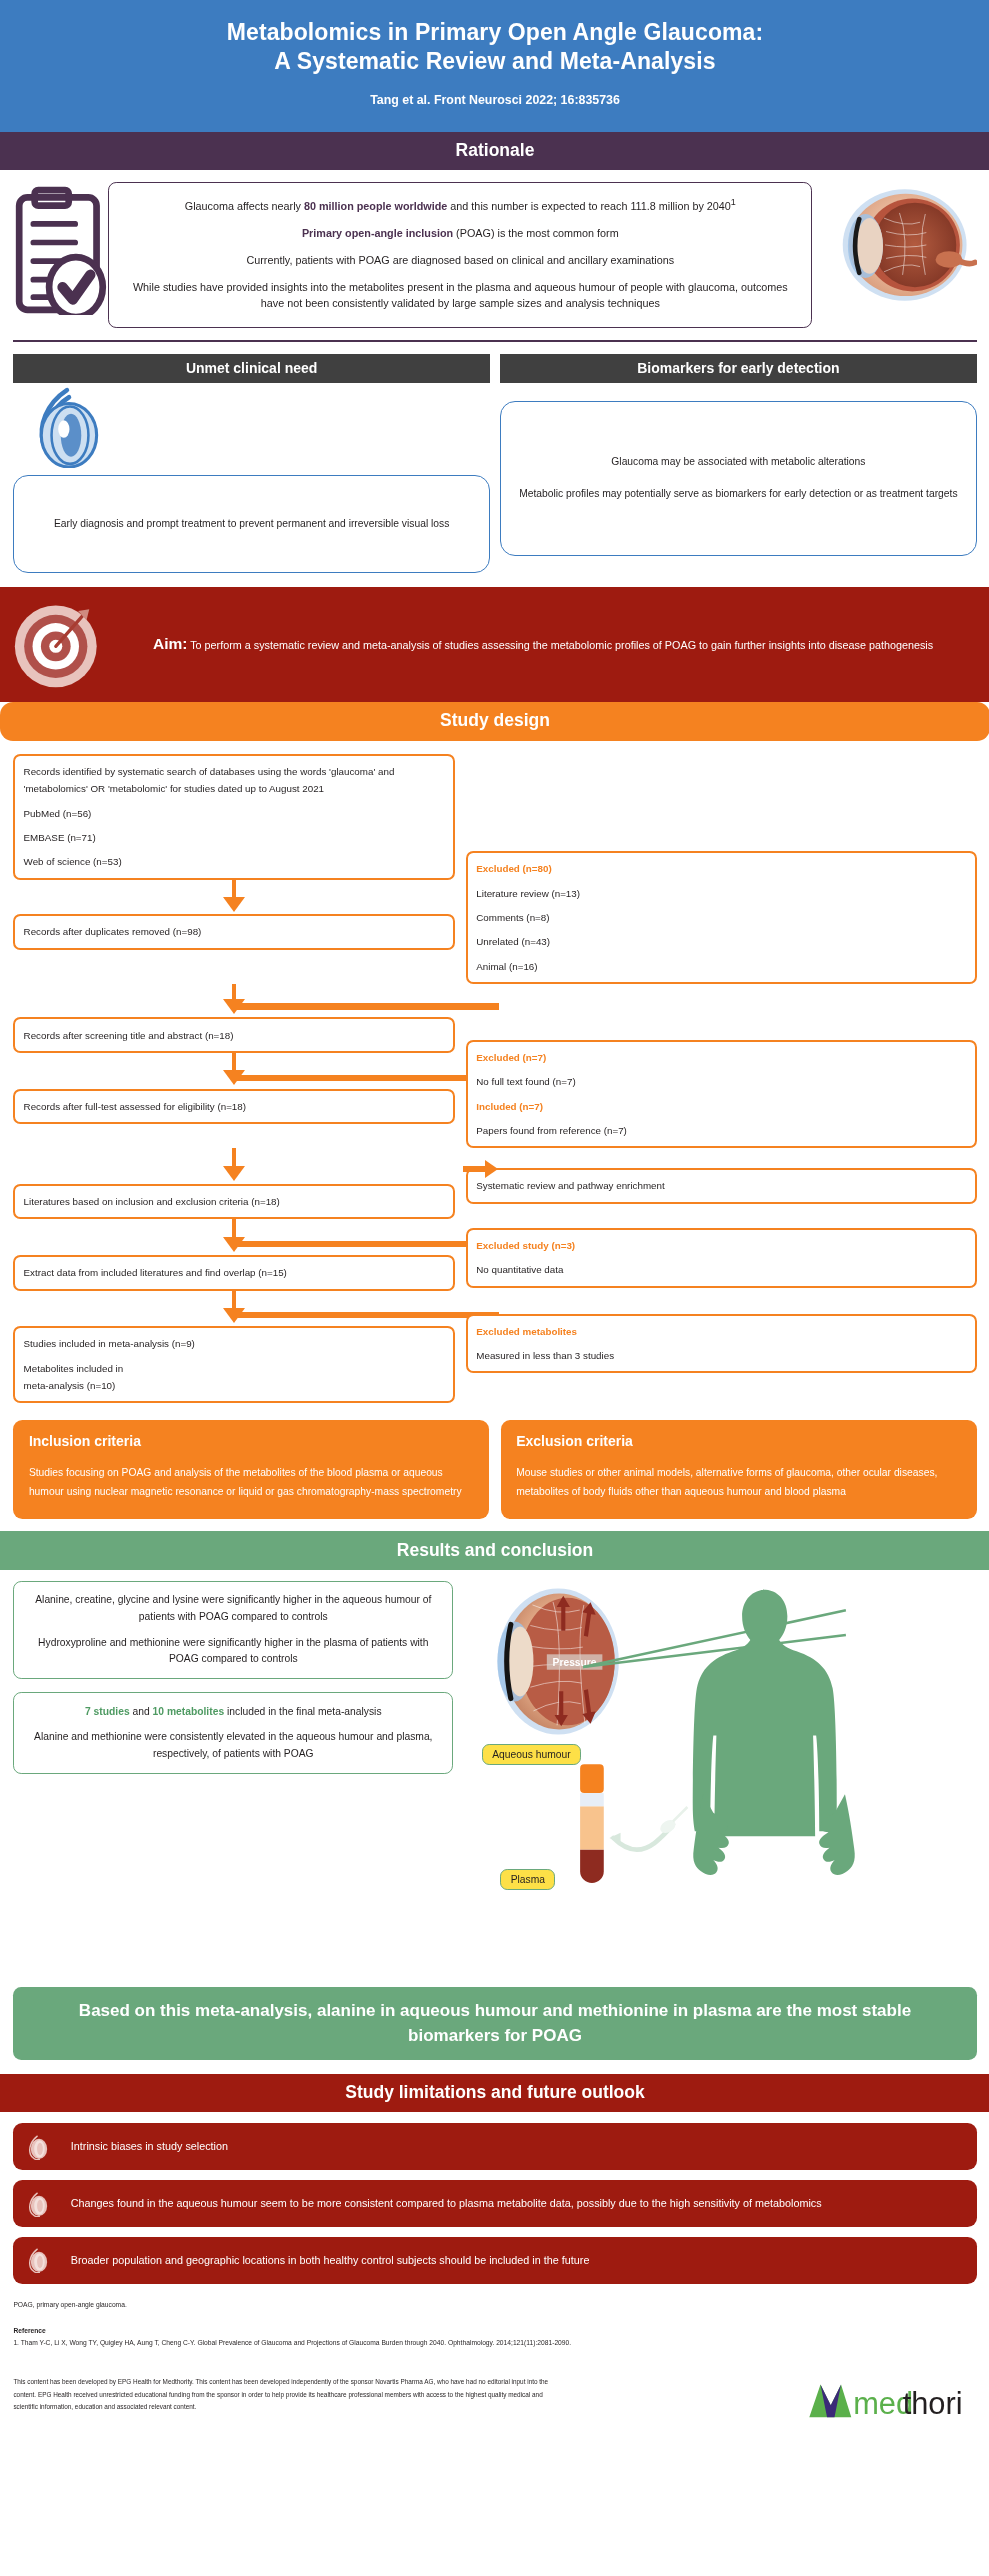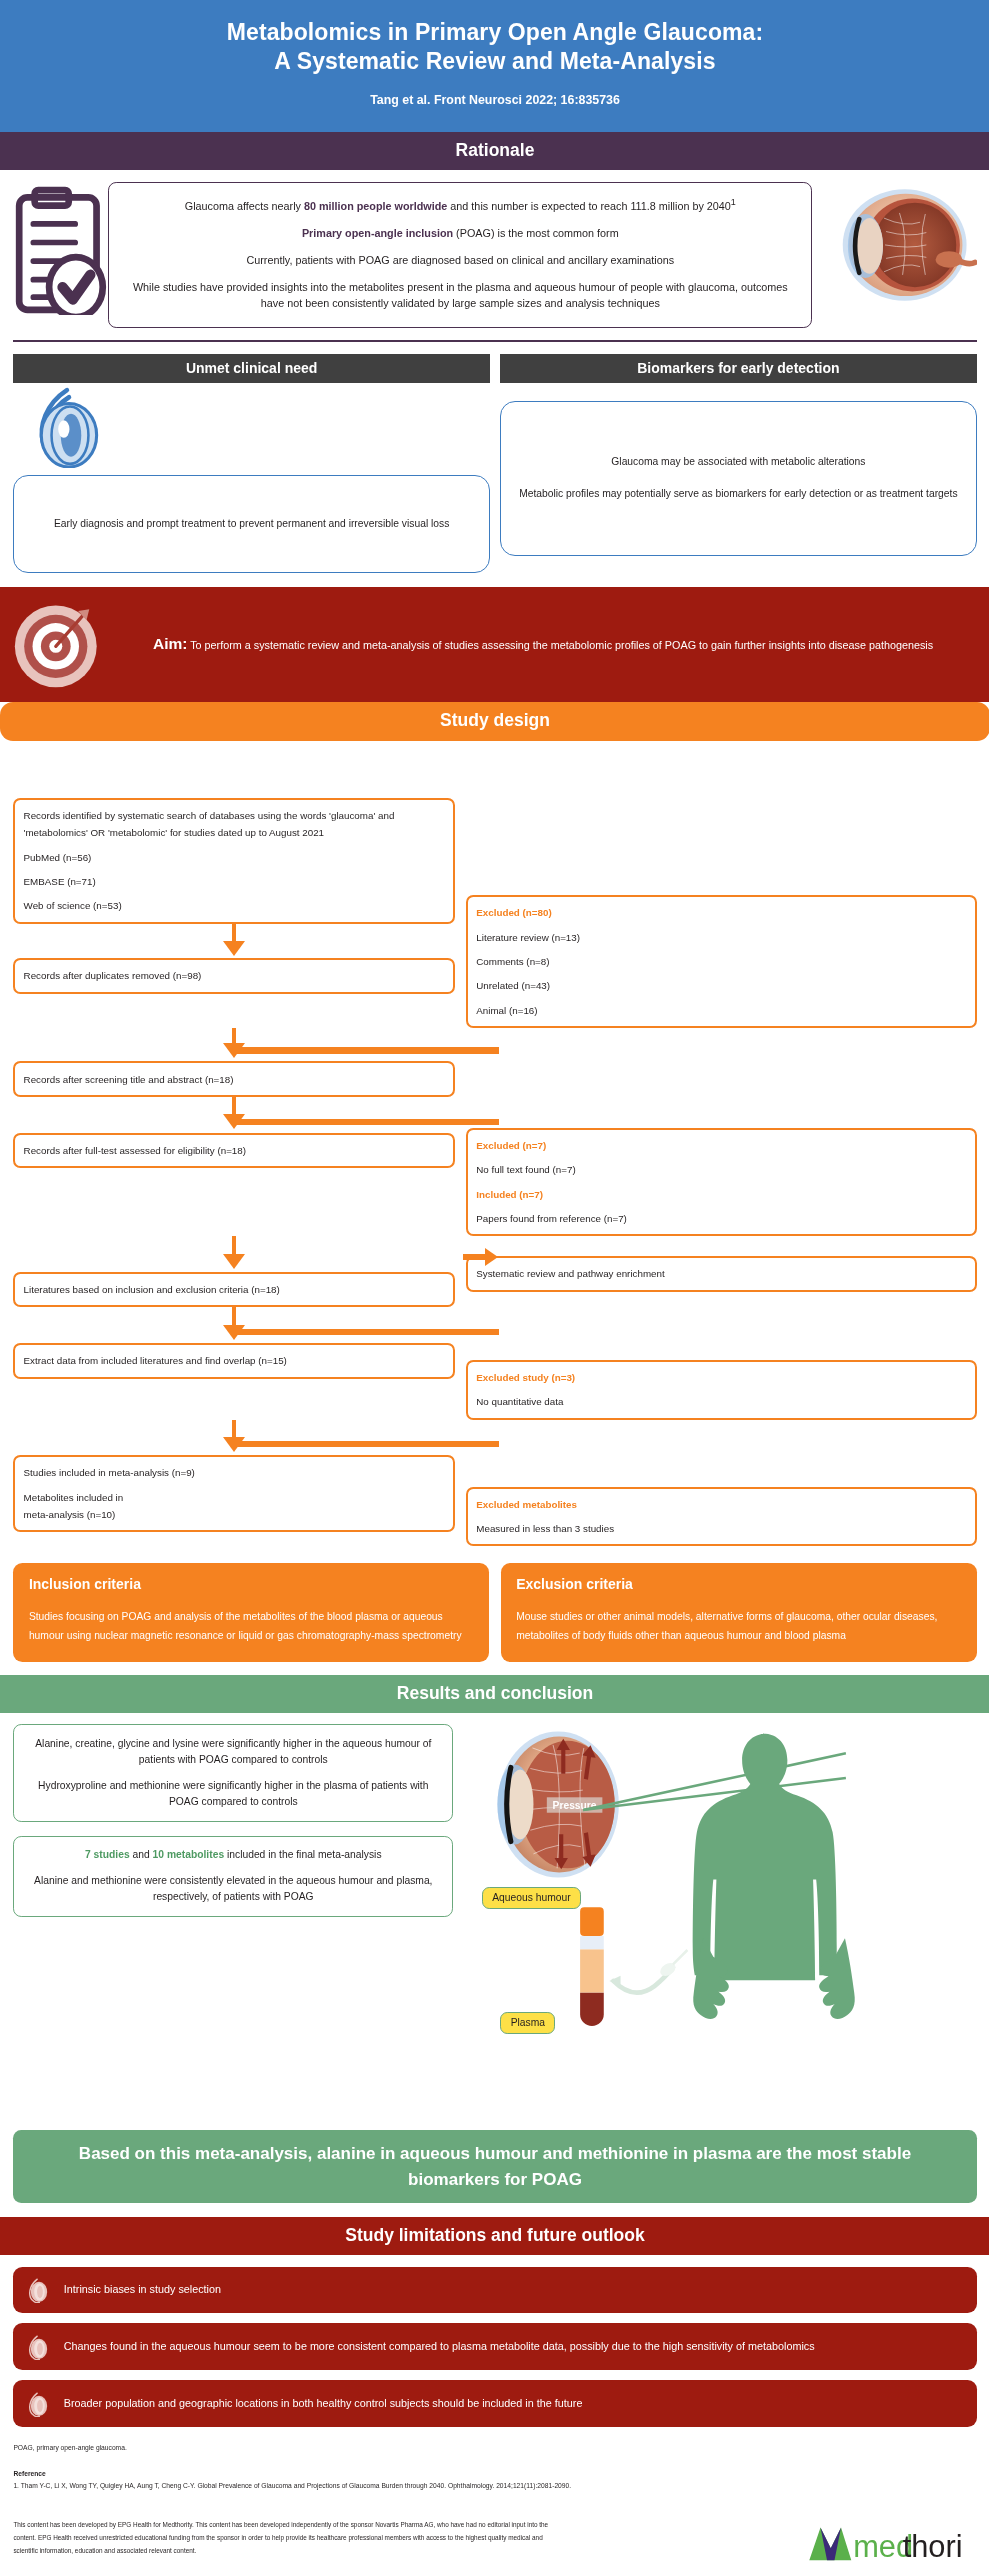--- a/index.html
+++ b/index.html
@@ -95,21 +95,20 @@
   }
   .aim-text { flex:1 1 auto; text-align:center; font-size:10.8px; line-height:1.7; }
   .aim-text b { font-size:15.5px; }
 
   
   .flow { padding: 13.4px 13.4px 5.2px 13.4px; }
   .fbox {
     border:2.1px solid #f58220; border-radius:7.2px;
     padding: 7.2px 8.2px; font-size:9.8px; line-height:1.75;
     background:#fff;
-    margin-top:44px;
   }
   .fbox .ttl { color:#f58220; font-weight:bold; }
   .fbox p { margin:0 0 7.2px 0; }
   .fbox p:last-child { margin:0; }
 
   
   .flowgrid { display:grid; grid-template-columns: 47% 53%; column-gap:0; }
   .cellL { padding-right: 11.3px; position:relative; }
   .cellR { padding-left: 0px; position:relative; }
   .vstem { width: 4.6px; background:#f58220; margin: 0 auto; }
@@ -152,21 +151,21 @@
     margin: 13.4px 13.4px 0 13.4px; background:#6aa87c; color:#fff;
     border-radius: 8.2px; padding: 11.3px 20.6px; text-align:center;
     font-weight:bold; font-size:17px; line-height:1.5;
   }
 
   
   .limit-list { padding: 11.3px 13.4px 0 13.4px; }
   .limit {
     background:#9e1b10; color:#fff; border-radius:9.3px;
     padding: 10.3px 13.4px; margin-bottom: 10.3px;
-    display:flex; align-items:center; gap: 13px;
+    display:flex; align-items:center; gap: 20px;
     font-size:10.8px; line-height:1.6;
   }
   .limit .txt { flex:1 1 auto; }
 
   
   .footer { padding: 5.2px 13.4px 13.4px 13.4px; font-size:6.7px; line-height:1.8; }
   .footer .abbr { margin: 0 0 13.4px 0; }
   .footer .refhead { font-weight:bold; margin:0; }
   .footer .ref { margin: 0 0 20.6px 0; max-width: 773px; }
   .footer-bottom { display:flex; align-items:flex-end; gap: 20.6px; }

